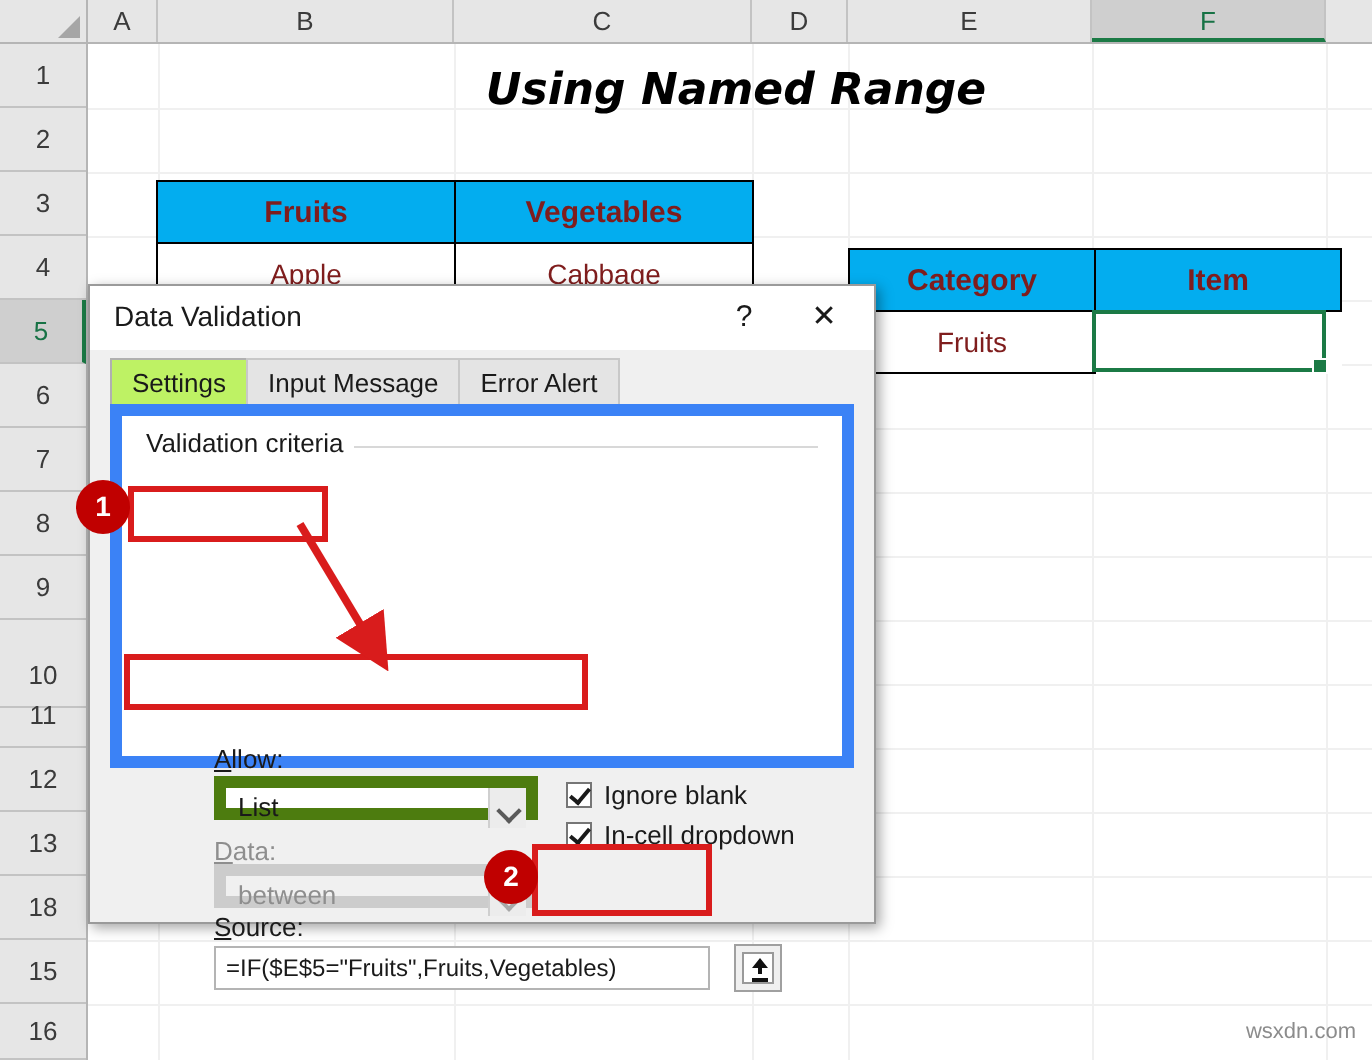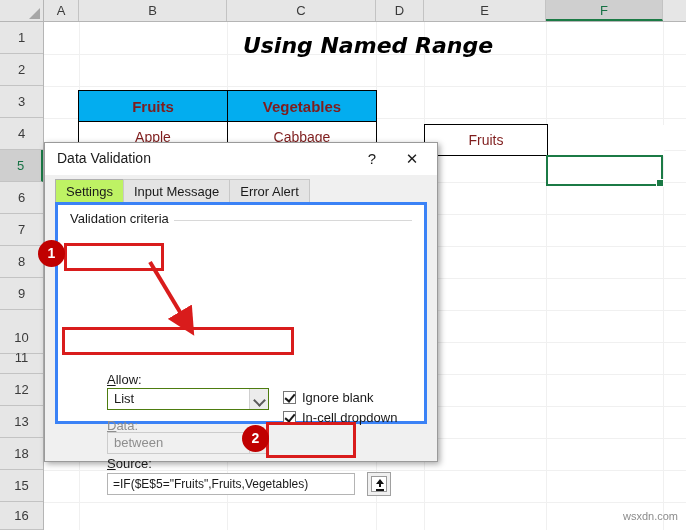--- a/index.html
+++ b/index.html
@@ -121,37 +121,37 @@
   .tabstrip { position: absolute; left: 10px; top: 36px; height: 24px; }
   .tab {
     float: left; height: 23px; line-height: 23px; padding: 0 10px;
     font-size: 13px; color: #1a1a1a;
     border: 1px solid #c8c8c8; border-bottom: none;
     background: #e4e4e4; margin-right: -1px; box-sizing: border-box;
   }
   .tab.selected { background: #bef264; border-color: #b0b0b0; height: 25px; line-height: 24px; }
 
   .tabpanel {
-    position: absolute; left: 10px; top: 59px; right: 10px; height: 222px;
-    background: #ffffff; border: 3px solid #3b82f6; box-sizing: border-box;
+    position: absolute; left: 10px; top: 59px; right: 10px; height: 182px;
+    background: #ffffff; border: 6px solid #3b82f6; box-sizing: border-box;
   }
 
   .group-label {
     position: absolute; left: 12px; top: 6px;
     font-size: 13px; color: #1a1a1a; background: #ffffff; padding-right: 5px; z-index: 2;
   }
   .group-line { position: absolute; left: 12px; right: 12px; top: 15px; height: 1px; background: #d8d8d8; }
 
   .field-label { position: absolute; font-size: 13px; color: #1a1a1a; }
   .field-label.dim { color: #8e8e8e; }
   .ul { text-decoration: underline; }
 
   .combo {
     position: absolute; height: 22px; box-sizing: border-box;
-    border: 1px solid #4d7c0f; background: #ffffff;
+    border: 6px solid #4d7c0f; background: #ffffff;
     font-size: 13px; color: #1a1a1a;
   }
   .combo .val { position: absolute; left: 6px; top: 2px; }
   .combo.dim { background: #f0f0f0; border-color: #cccccc; }
   .combo.dim .val { color: #8e8e8e; }
   .combo .arrowbtn {
     position: absolute; right: 0; top: 0; width: 19px; height: 20px;
     background: #ececec; border-left: 1px solid #cfcfcf; box-sizing: border-box;
   }
   .chev {
@@ -286,20 +286,24 @@
       </tr>
       <tr>
         <td class="body">Apple</td>
         <td class="body">Cabbage</td>
       </tr>
     </tbody>
       </table>
 
     <table class="tbl" id="right-table">
       <tbody>
+          <tr>
+        <td class="hdr">Category</td>
+        <td class="hdr">Item</td>
+      </tr>
       <tr>
         <td class="body">Fruits</td>
         <td class="item-cell"></td>
       </tr>
     </tbody>
       </table>
 
     <div class="active-cell">
       <span class="active-cell-handle"></span>
     </div>

